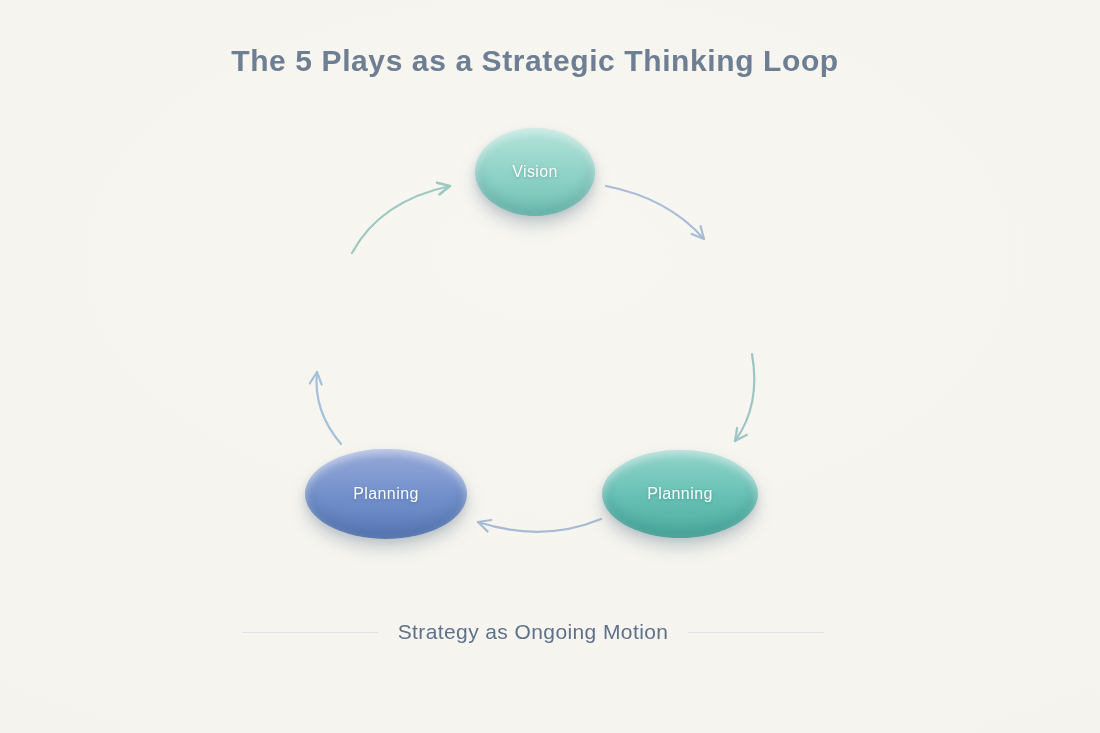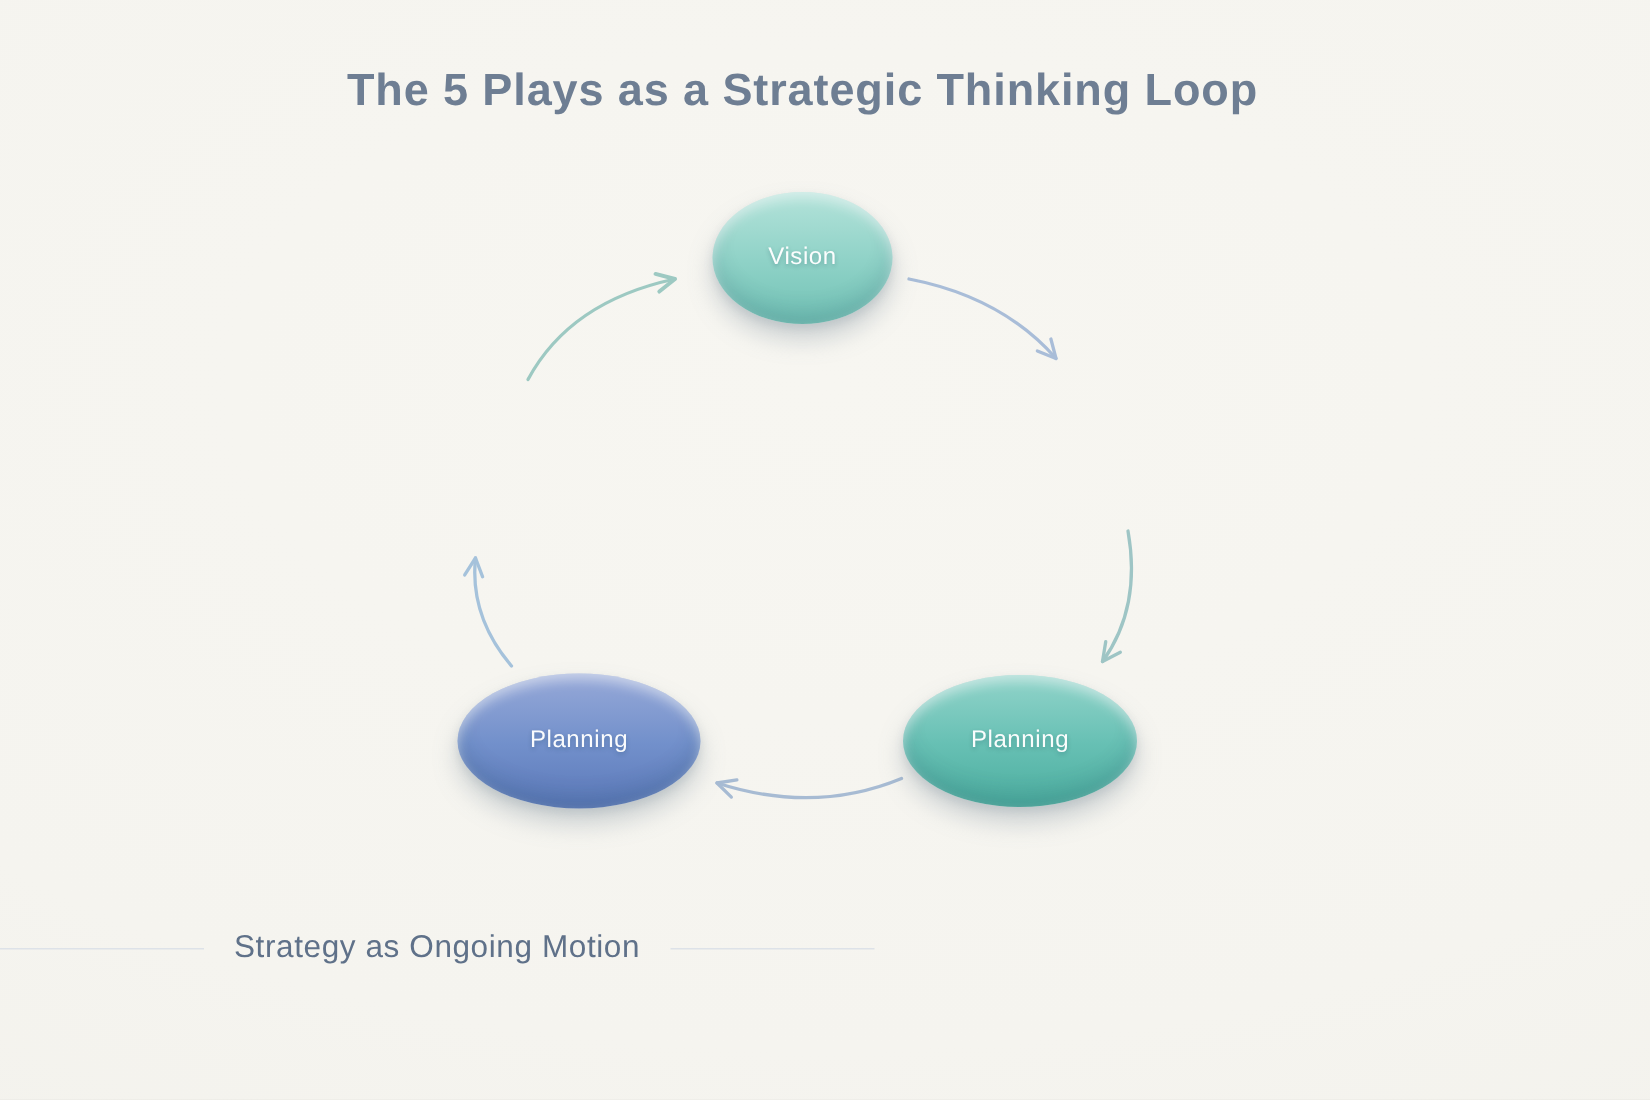--- a/index.html
+++ b/index.html
@@ -53,21 +53,21 @@
     letter-spacing: 0.4px;
     text-shadow: 0 1px 3px rgba(0, 50, 70, 0.25);
   }
   .caption-row {
     position: absolute;
     top: 620px;
     left: 0;
     width: 1066px;
     display: flex;
     align-items: center;
-    justify-content: flex-start;
+    justify-content: center;
     gap: 20px;
   }
   .caption-line {
     width: 136px;
     height: 1px;
     background: #dde2e8;
   }
   .caption-text {
     font-size: 21px;
     font-weight: 400;

